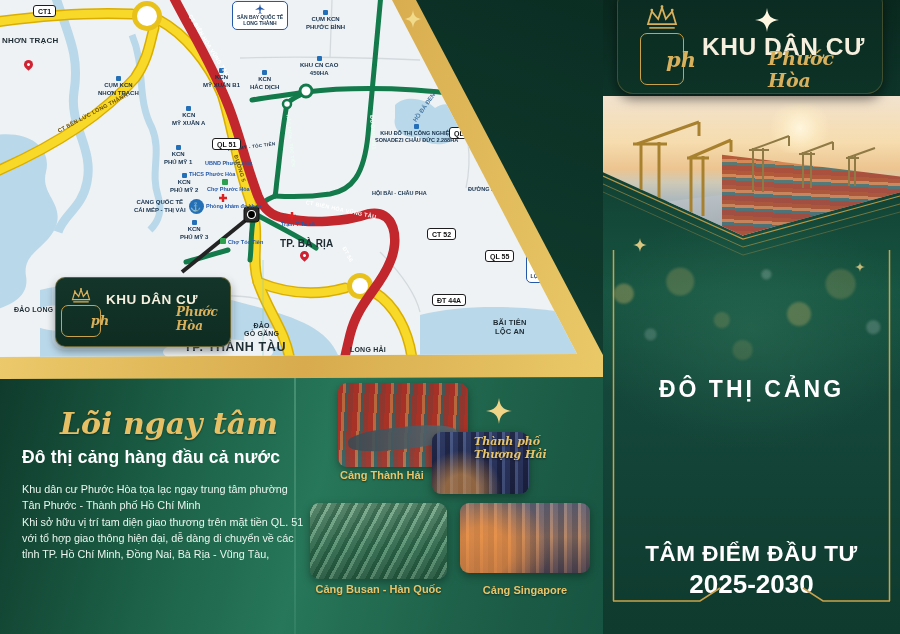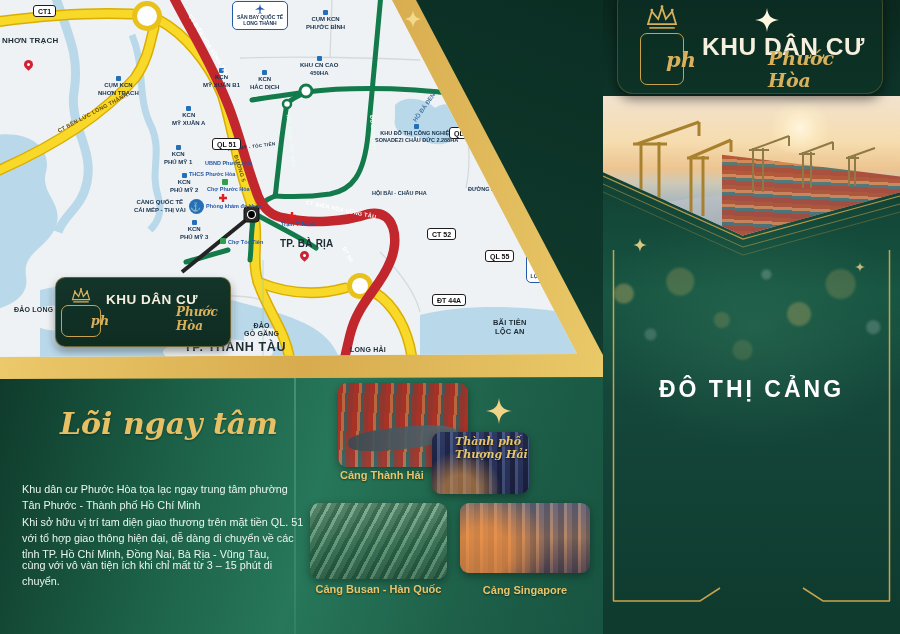--- a/index.html
+++ b/index.html
@@ -40,21 +40,21 @@
     background:
       repeating-linear-gradient(118deg, rgba(30,80,55,.7) 0 4px, rgba(120,170,140,.55) 4px 7px, rgba(55,105,80,.65) 7px 12px),
       linear-gradient(180deg,#8fb49a 0%,#3f7a5c 60%,#27513d 100%); }
   .ph-singapore { left:460px; top:503px; width:130px; height:70px;
     background:
       radial-gradient(circle at 18% 70%, rgba(255,150,60,.65) 0 22%, transparent 55%),
       repeating-linear-gradient(90deg, rgba(60,55,70,.65) 0 6px, rgba(150,110,95,.5) 6px 9px, rgba(90,75,85,.6) 9px 14px),
       linear-gradient(180deg,#8794b0 0%,#d8a070 48%,#4e4350 100%); }
   .ph-caption { position:absolute; font-size:11px; font-weight:bold; color:#e8c express56b; color:#e8c56b;
     text-shadow:0 1px 2px rgba(0,0,0,.5); }
-  .ph-overlay { position:absolute; left:417px; top:436px; width:114px; font-size:11px; line-height:1.15;
+  .ph-overlay { position:absolute; left:436px; top:436px; width:114px; font-size:11px; line-height:1.15;
     color:#e8c56b; text-shadow:0 1px 2px rgba(0,0,0,.6); white-space:pre-line; z-index:6; }
   
   .gold-sheet { position:absolute; left:0; top:0; width:604px; height:380px;
     background:linear-gradient(100deg,#f0cf70 0%,#d7ab4e 55%,#eac968 100%);
     clip-path:polygon(0 0,416px 0,604px 357px,604px 377px,0 379px); }
   .map { position:absolute; left:0; top:0; width:600px; height:358px; background:#eef2f4;
     clip-path:polygon(0 0,392px 0,577px 354px,0 357px); overflow:hidden; }
   .map svg.roads { position:absolute; left:0; top:0; }
   .badge { position:absolute; background:#fff; border:1.3px solid #1c1c1c; border-radius:3px;
     padding:1.5px 4px; font-size:7px; font-weight:bold; color:#111; white-space:nowrap; z-index:4; }
@@ -144,23 +144,23 @@
   .caption-center { text-align:center; }
 </style>
 </head>
 <body>
 
 <div class="page">
 
   <section class="info"></section>
 
   <div class="info-title-script script">Lõi ngay tâm</div>
+  <div class="info-title-main">Đô thị cảng hàng đầu cả nước</div>
   <p class="para" style="top:481px">Khu dân cư Phước Hòa tọa lạc ngay trung tâm phường Tân Phước - Thành phố Hồ Chí Minh</p>
   <p class="para" style="top:514px">Khi sở hữu vị trí tam diện giao thương trên mặt tiền QL. 51 với tổ hợp giao thông hiện đại, dễ dàng di chuyển về các tỉnh TP. Hồ Chí Minh, Đồng Nai, Bà Rịa - Vũng Tàu,</p>
-  <p class="para" style="top:557px">cùng với vô vàn tiện ích khi chỉ mất từ 3 – 15 phút di chuyển.</p>
 
   <div class="ph ph-shanghai-port"></div>
   <div class="ph ph-shanghai-city"></div>
   <div class="ph-overlay script">Thành phố
 Thượng Hải</div>
   <div class="ph ph-busan"></div>
   <div class="ph ph-singapore"></div>
   <div class="ph-caption" style="left:340px; top:469px;">Cảng Thành Hải</div>
   <div class="ph-caption caption-center" style="left:310px; top:583px; width:137px;text-align:center;">Cảng Busan - Hàn Quốc</div>
   <div class="ph-caption caption-center" style="left:460px; top:584px; width:130px;">Cảng Singapore</div>
@@ -373,20 +373,24 @@
     </div>
     <svg class="chevrons" width="297" height="300" viewBox="0 0 297 300" fill="none">
       <path d="M0,176 L140,239 L297,196" stroke="#c9a24b" stroke-width="1.2" opacity="0.9"></path>
       <path d="M0,184 L140,247 L297,204" stroke="#c9a24b" stroke-width="1" opacity="0.55"></path>
       <path d="M0,192 L140,255 L297,212" stroke="#c9a24b" stroke-width="1" opacity="0.3"></path>
     </svg>
     <div class="bokeh"></div>
 
     <div class="headline-caps">ĐÔ THỊ CẢNG</div>
 
+    <div class="panel-footer">
+      <div class="pf1">TÂM ĐIỂM ĐẦU TƯ</div>
+      <div class="pf2">2025-2030</div>
+    </div>
 
     <svg class="panel-frame" width="297" height="634" viewBox="0 0 297 634" fill="none">
       <path d="M10.5,250 V601 M286.5,250 V601 M10,601 H97 L117,588 M200,588 L220,601 H287" stroke="#c9a24b" stroke-width="1.5"></path>
     </svg>
 
     <svg class="star" style="left:152px; top:8px;" width="24" height="24" viewBox="0 0 24 24">
         <path d="M12,0 C13,8 16,11 24,12 C16,13 13,16 12,24 C11,16 8,13 0,12 C8,11 11,8 12,0 Z" fill="#fff7e0"></path>
       </svg>
     <svg class="star" style="left:30px; top:238px;" width="14" height="14" viewBox="0 0 24 24">
         <path d="M12,0 C13,8 16,11 24,12 C16,13 13,16 12,24 C11,16 8,13 0,12 C8,11 11,8 12,0 Z" fill="#f0d488" opacity="0.9"></path>

